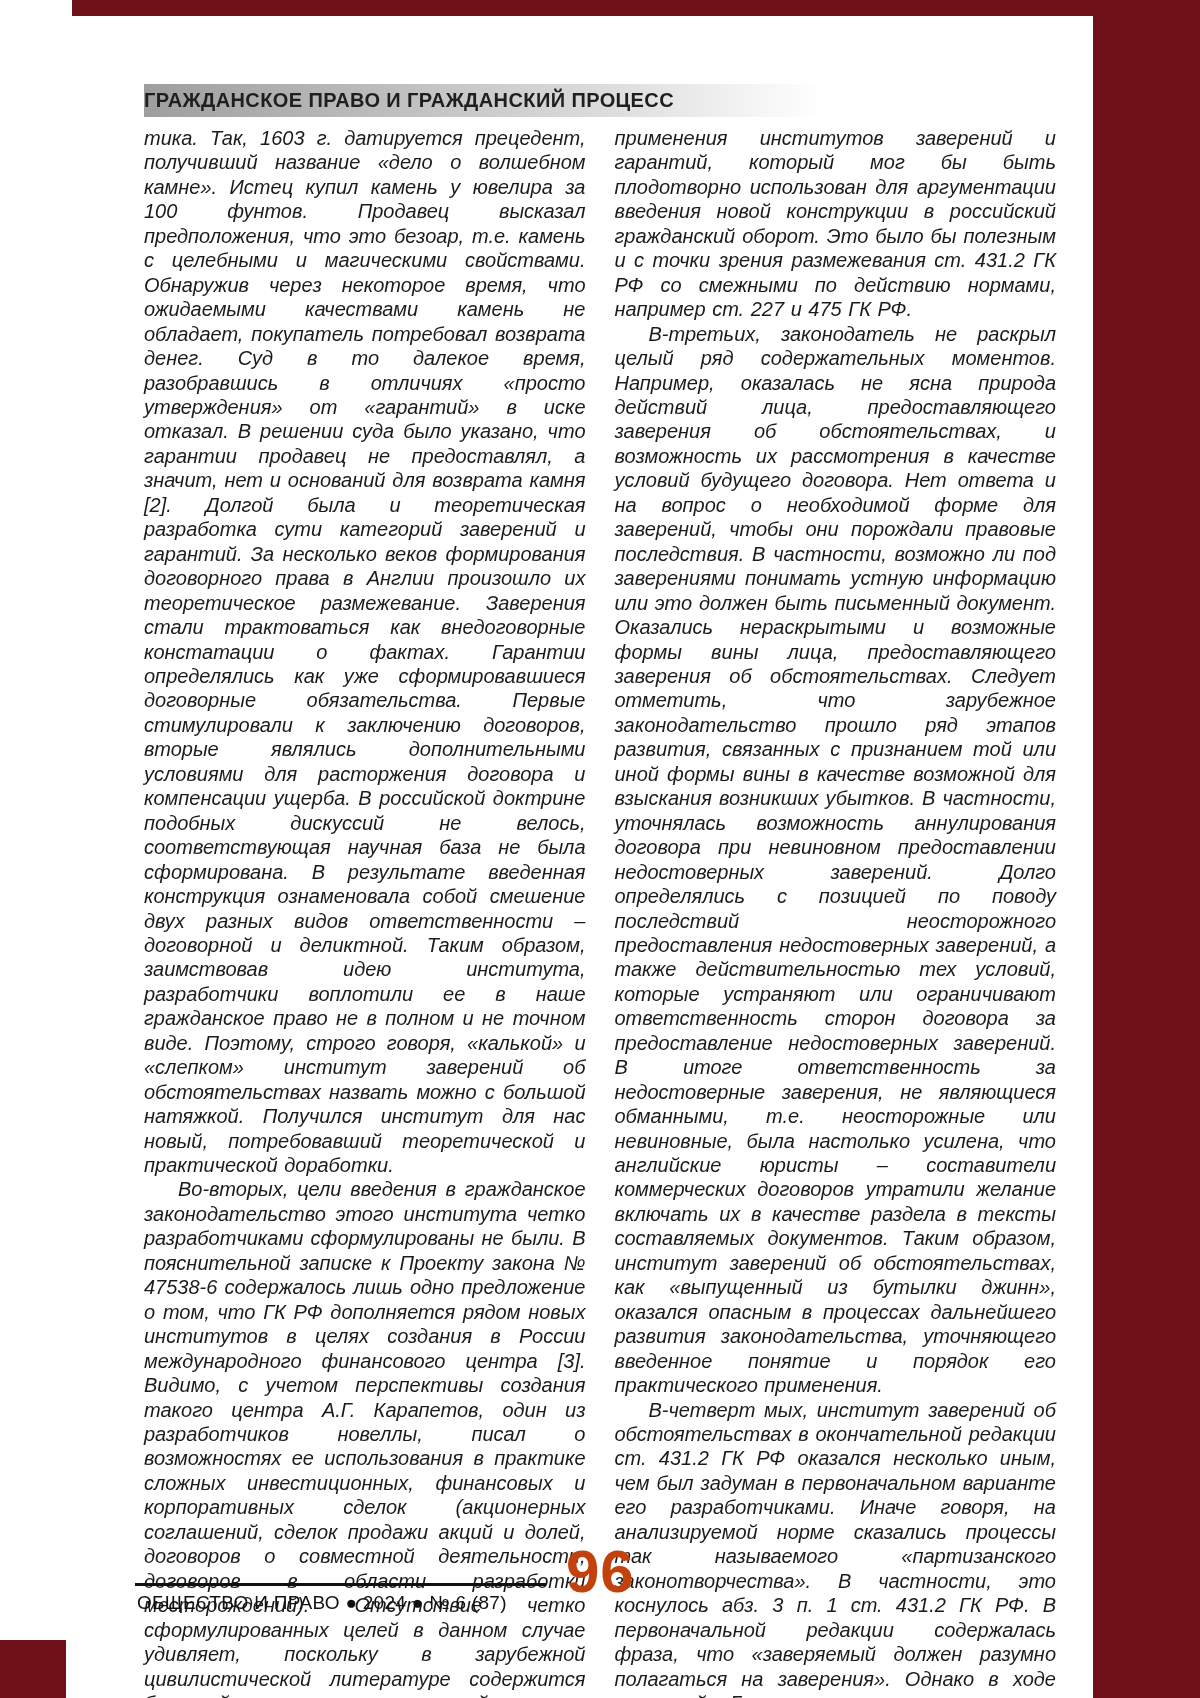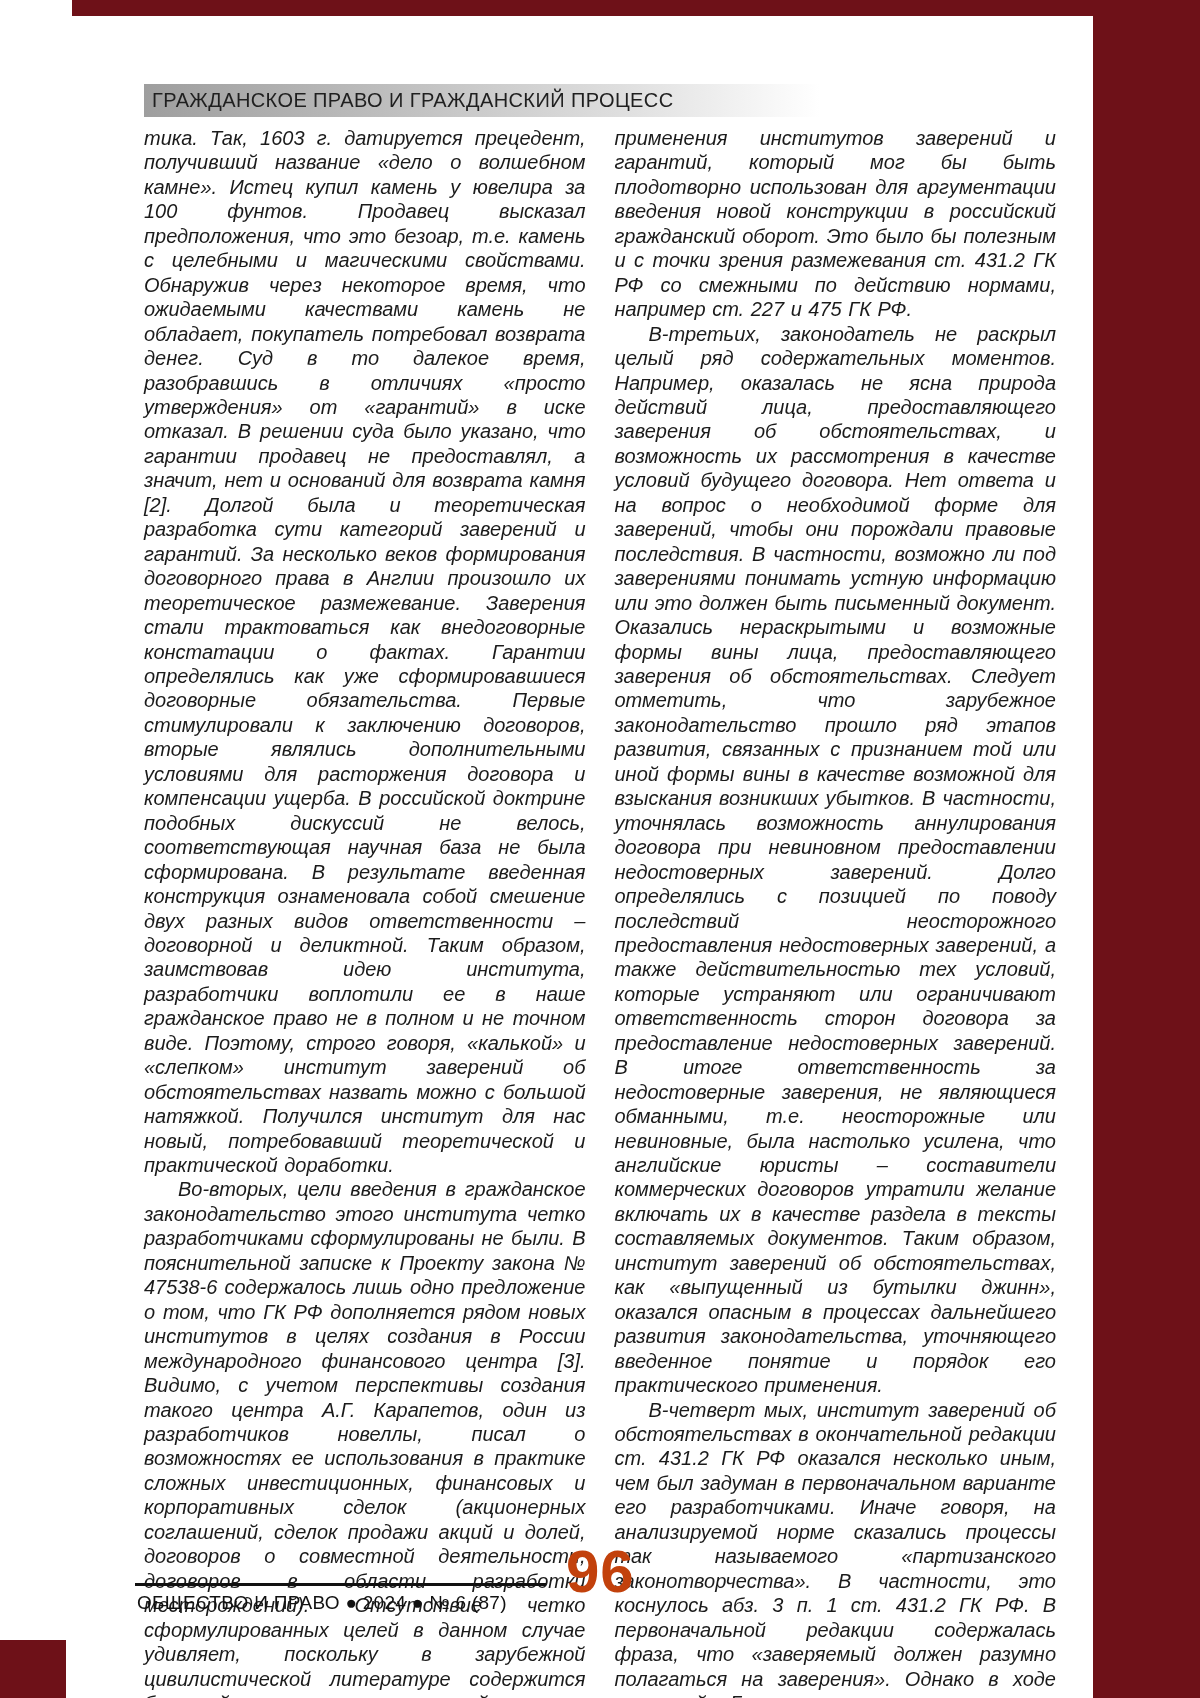--- a/index.html
+++ b/index.html
@@ -17,21 +17,21 @@
   #deco-right{top:0;right:0;width:107px;height:100%;}
   #deco-bottom-left{left:0;bottom:0;width:66px;height:58px;}
   
   #header-bar{
     position:absolute;left:144px;top:84px;width:676px;height:33px;
     background:linear-gradient(to right,#9e9e9e 0%,#bdbdbd 35%,#dedede 70%,#ffffff 100%);
     display:flex;align-items:center;
   }
   #header-title{
     font-size:20px;line-height:33px;letter-spacing:.4px;
-    color:#1f1f1f;padding-left:8px;white-space:nowrap;
+    color:#1f1f1f;white-space:nowrap;font-weight:bold;
   }
   
   #columns{
     position:absolute;left:144px;top:126px;width:912px;
     display:flex;gap:29px;font-style:italic;
   }
   .col{flex:1 1 0;min-width:0;}
   .col p{
     margin:0;
     font-size:20px;line-height:24.45px;

